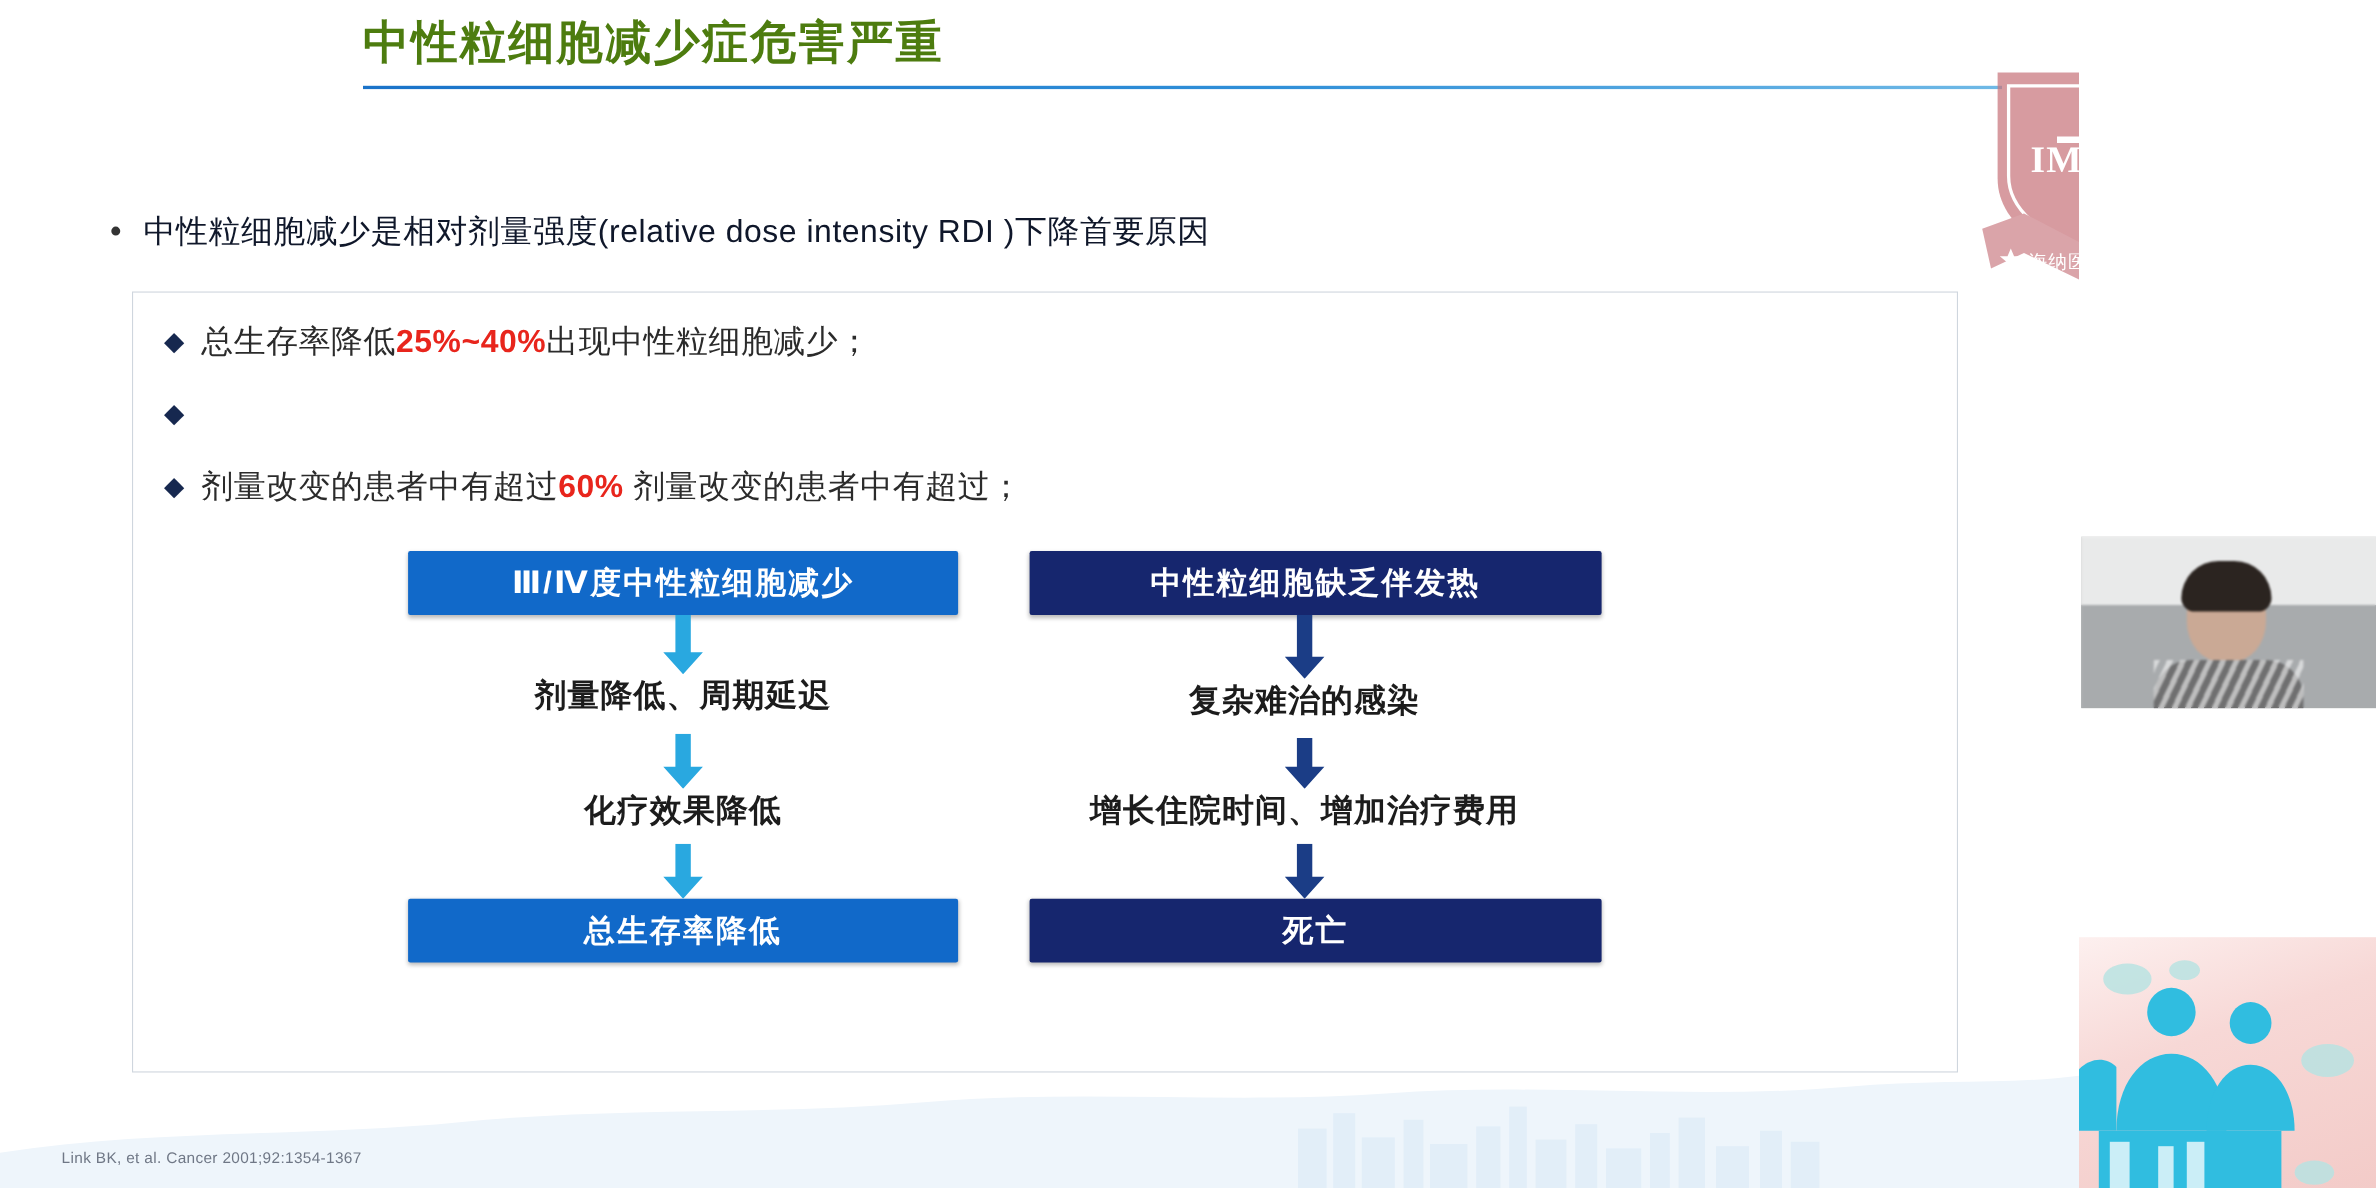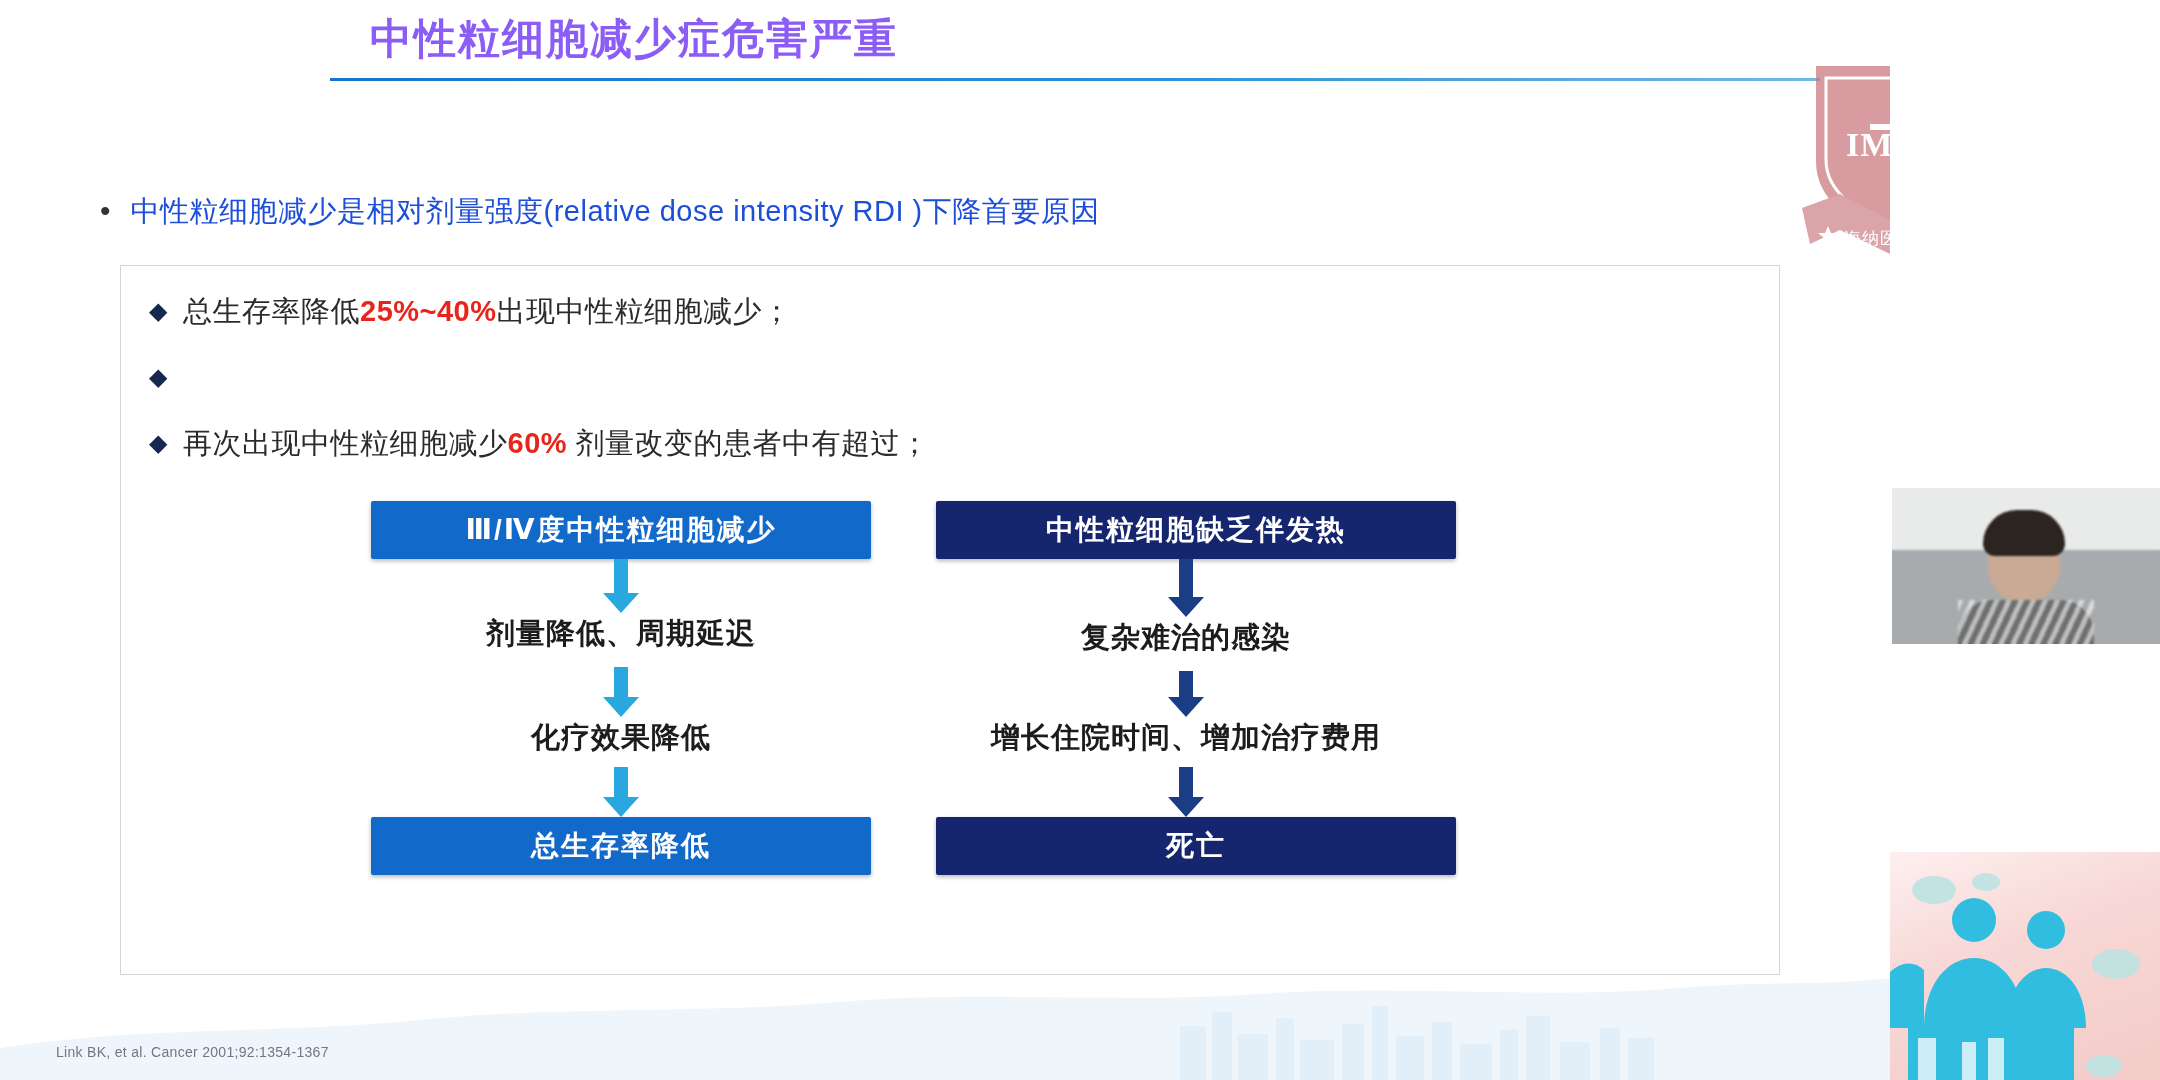--- a/index.html
+++ b/index.html
@@ -20,40 +20,39 @@
   
   .skyline{
     position:absolute;left:0;bottom:0;width:1890px;height:150px;
     overflow:hidden;pointer-events:none;
   }
   .skyline svg{display:block;}
 
   
   #title-block{position:absolute;left:330px;top:14px;width:1500px;}
   #slide-title{
-    font-size:42px;font-weight:bold;color:#8b5cf6;
+    font-size:42px;font-weight:bold;color:#4d7c0f;
     letter-spacing:2px;line-height:1.2;
     font-family:"Liberation Sans","DejaVu Sans",sans-serif;
-    margin-left:40px;
   }
   #title-rule{
     margin-top:14px;height:3px;width:1490px;
     background:linear-gradient(to right,#1a73c9 0%,#2f8fd8 55%,#6fb9e6 100%);
   }
 
   
   #lead-bullet{
     position:absolute;left:100px;top:192px;width:1500px;
     display:flex;align-items:flex-start;gap:20px;
   }
   #lead-bullet .dot{
     color:#333;font-size:30px;line-height:34px;margin-top:2px;
   }
   #lead-bullet .txt{
-    font-size:29px;color:#1d4ed8;line-height:38px;letter-spacing:.5px;
+    font-size:29px;color:#0f172a;line-height:38px;letter-spacing:.5px;
   }
 
   
   #panel{
     position:absolute;left:120px;top:265px;
     width:1660px;height:710px;
     border:1px solid #cfd6de;background:rgba(255,255,255,.9);
     box-sizing:border-box;
   }
 
@@ -205,21 +204,21 @@
         <span class="dia">◆</span>
         <span class="dl-txt"><span>总生存率降低</span><span class="hl">25%~40%</span><span>出现中性粒细胞减少；</span></span>
       </div>
 
       <div class="dl-item">
         <span class="dia">◆</span>
       </div>
 
       <div class="dl-item">
         <span class="dia">◆</span>
-        <span class="dl-txt"><span>再次出现中性粒细胞减少</span><span class="hl">60%</span><span> 剂量改变的患者中有超过；</span></span>
+        <span class="dl-txt"><span>剂量改变的患者中有超过</span><span class="hl">60%</span><span> 剂量改变的患者中有超过；</span></span>
       </div>
 
     </div>
 
     <div id="flow">
 
       <div class="col" id="col-right">
         <div class="fbox navy">中性粒细胞缺乏伴发热</div>
 
         <div class="arrow">

